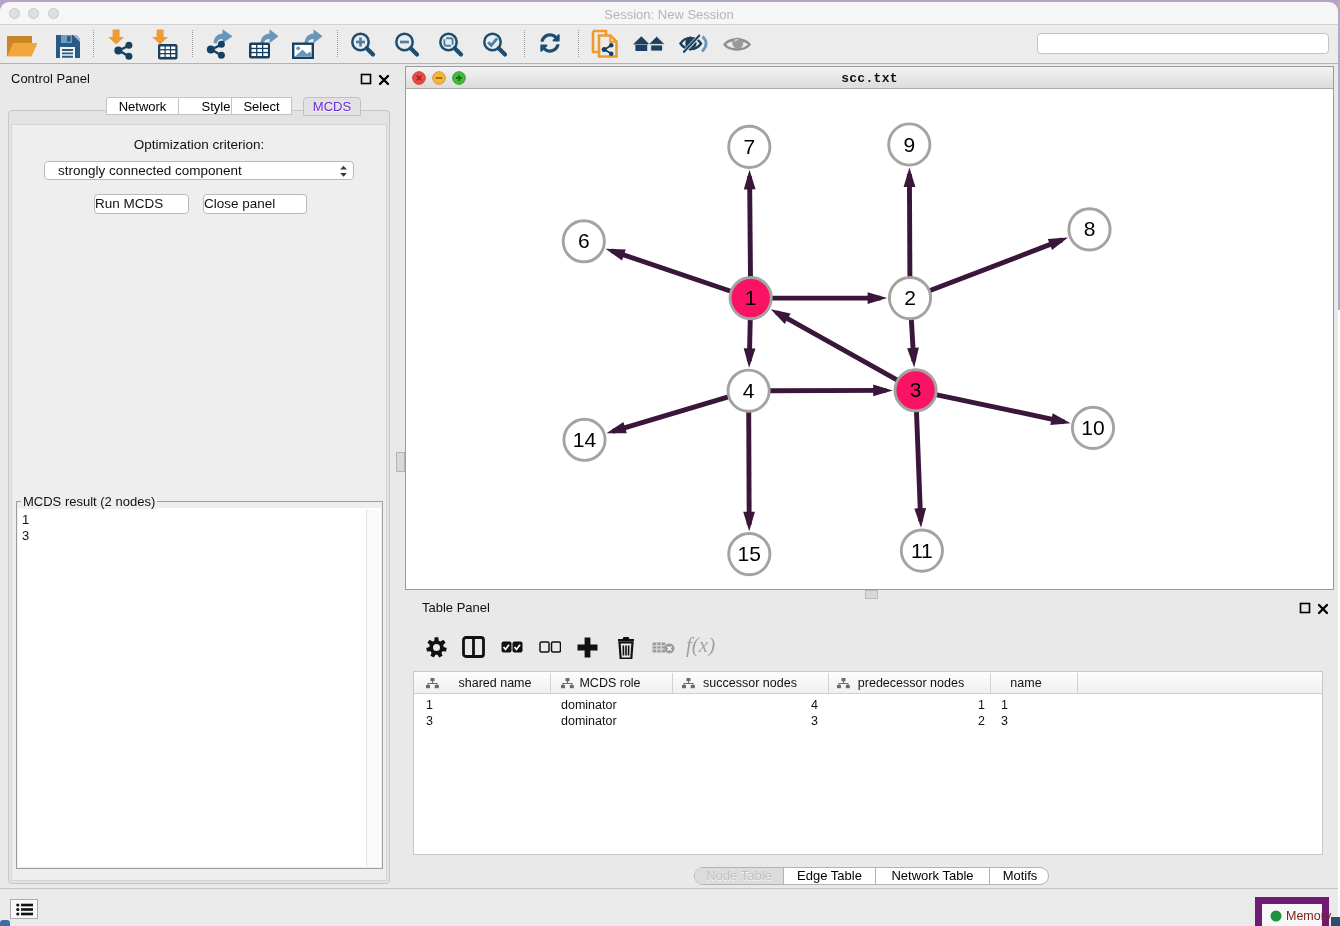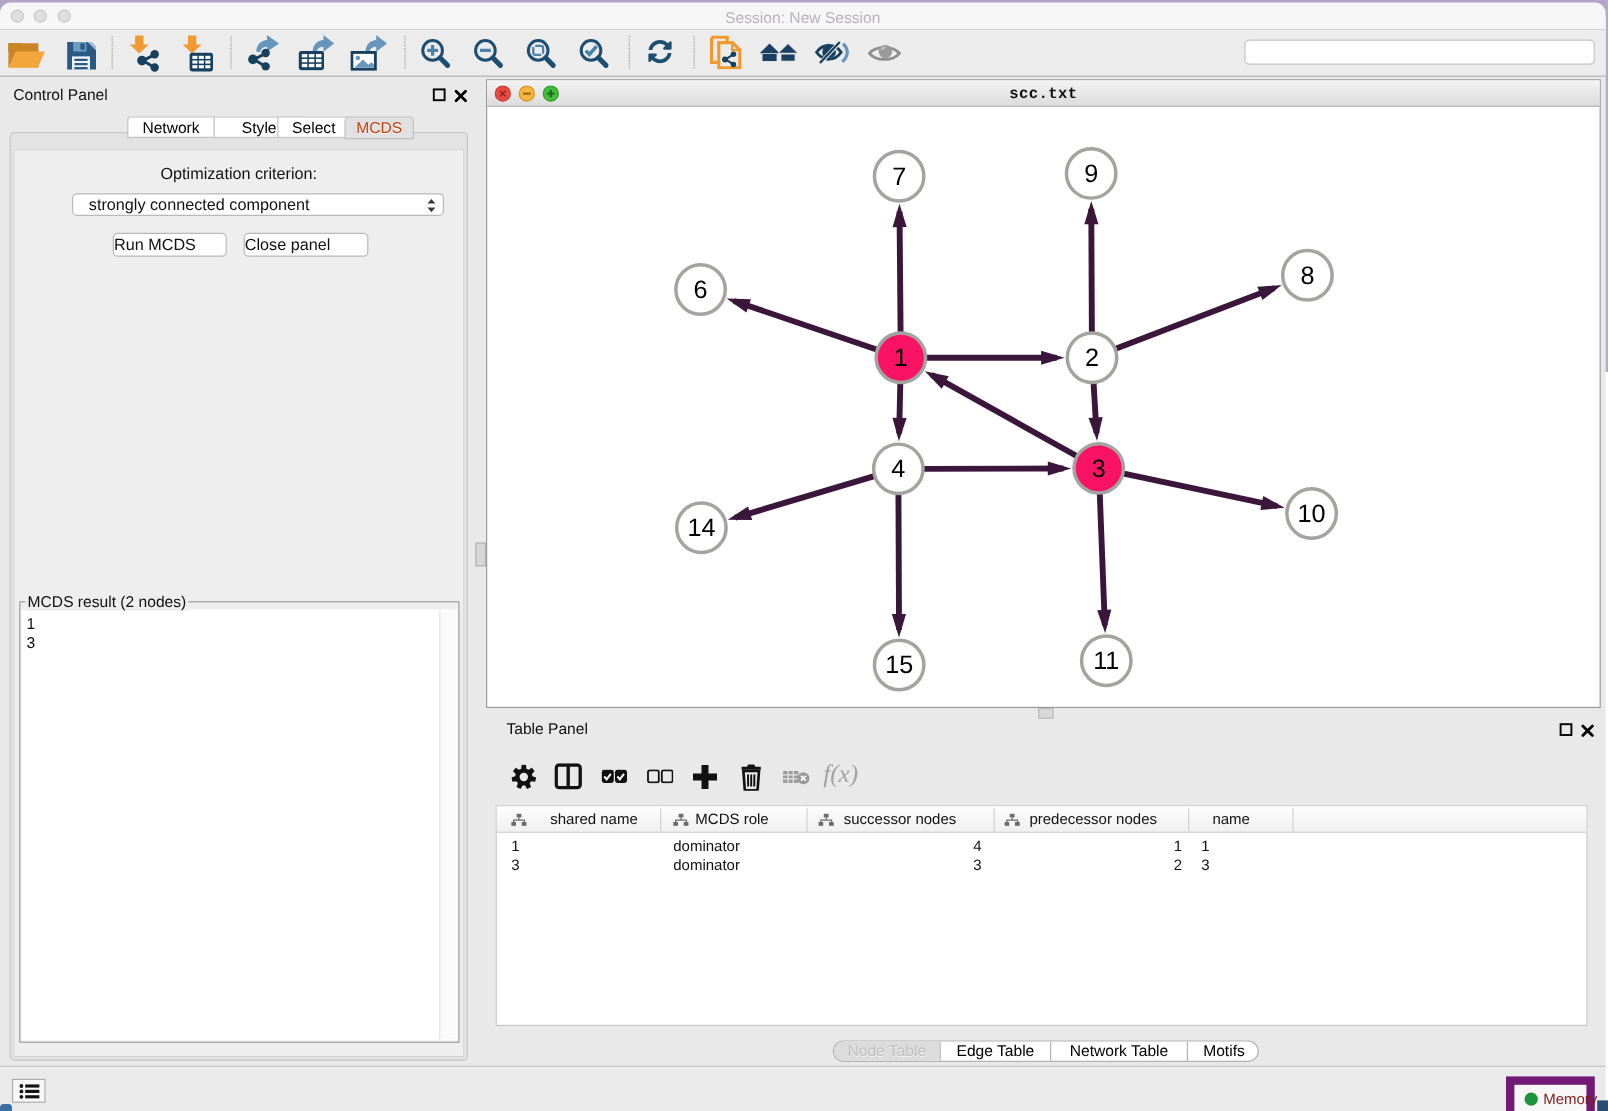--- a/index.html
+++ b/index.html
@@ -16,21 +16,21 @@
 .tsep{top:30px;width:0;height:27px;border-left:1px dotted #9a9a9a;}
 #searchbox{left:1037px;top:33px;width:290px;height:19px;background:#fff;border:1px solid #c3c3c3;border-radius:4px;}
 
 #mainbg{left:0;top:63px;width:1338px;height:825px;background:#e9e9e9;}
 
 #cp-title{left:11px;top:71px;font-size:13px;color:#111;}
 .cptab{top:97px;height:18px;background:#fff;border:1px solid #c3c3c3;box-sizing:border-box;font-size:13px;color:#000;text-align:center;line-height:18px;margin-left:27px;}
 #cp-outer{left:8px;top:110px;width:382px;height:774px;background:#e3e3e3;border:1px solid #c6c6c6;border-radius:4px;box-sizing:border-box;}
 #cp-inner{left:11px;top:124px;width:376px;height:757px;background:#eeeeee;border:1px solid #d4d4d4;box-sizing:border-box;}
 #optlabel{left:0;top:137px;width:398px;text-align:center;font-size:13.5px;color:#111;}
-#optselect{left:60px;top:161px;width:310px;height:19px;background:#fff;border:1px solid #b9b9b9;border-radius:4px;box-sizing:border-box;font-size:13.5px;color:#111;line-height:17px;padding-left:13px;}
+#optselect{left:44px;top:161px;width:310px;height:19px;background:#fff;border:1px solid #b9b9b9;border-radius:4px;box-sizing:border-box;font-size:13.5px;color:#111;line-height:17px;padding-left:13px;}
 .cpbtn{top:194px;height:20px;background:#fff;border:1px solid #b9b9b9;border-radius:4px;box-sizing:border-box;font-size:13.5px;color:#111;text-align:left;line-height:18px;}
 #fieldset{left:16px;top:501px;width:367px;height:368px;border:1px solid #9d9d9d;box-sizing:border-box;}
 #fs-legend{left:21px;top:494px;background:#eeeeee;padding:0 2px;font-size:13px;color:#111;}
 #fs-white{left:18px;top:508px;width:363px;height:359px;background:#fff;}
 #fs-scroll{left:366px;top:509px;width:13px;height:357px;background:#fafafa;border-left:1px solid #e3e3e3;}
 #fs-text{left:22px;top:512px;font-size:13px;color:#111;line-height:16px;}
 
 #netwin{left:405px;top:66px;width:929px;height:524px;background:#fff;border:1px solid #9b9b9b;box-sizing:border-box;}
 #net-titlebar{left:0;top:0;width:927px;height:22px;background:linear-gradient(#f3f3f3,#dcdcdc);border-bottom:1px solid #ababab;box-sizing:border-box;}
 #net-title{left:0;top:4px;width:927px;text-align:center;font-size:13px;color:#111;font-weight:bold;letter-spacing:0.3px;font-family:Liberation Mono, monospace;}
@@ -201,21 +201,21 @@
     <rect x="1.5" y="1.5" width="9" height="9" fill="none" stroke="#000" stroke-width="1.6"></rect>
   </svg>
 <svg class="abs" style="left:378px;top:74px;" width="12" height="12" viewBox="0 0 12 12">
     <path d="M2 2 L10 10 M10 2 L2 10" stroke="#000" stroke-width="2.3" stroke-linecap="round"></path>
   </svg>
 <div class="abs" id="cp-outer"></div>
 <div class="abs" id="cp-inner"></div>
 <div class="abs cptab" style="left:79px;width:73px;border-radius:3px 0 0 0;">Network</div>
 <div class="abs cptab" style="left:151px;width:76px;">Style</div>
 <div class="abs cptab" style="left:204px;width:61px;">Select</div>
-<div class="abs cptab" style="left:260px;width:58px;background:#e1e1e1;border-radius:4px 4px 0 0;border-color:#c0c0c0;color:#c2410c;text-shadow:0 1px 0 #fff;height:19px;">MCDS</div>
+<div class="abs cptab" style="left:276px;width:58px;background:#e1e1e1;border-radius:4px 4px 0 0;border-color:#c0c0c0;color:#6d28d9;text-shadow:0 1px 0 #fff;height:19px;">MCDS</div>
 <div class="abs" id="optlabel">Optimization criterion:</div>
 <div class="abs" id="optselect">strongly connected component<svg class="abs" style="right:5px;top:3px;" width="9" height="13" viewBox="0 0 9 13">
       <path d="M1.2 4.6 L4.5 0.8 L7.8 4.6 Z M1.2 8.0 L4.5 11.8 L7.8 8.0 Z" fill="#3a3a3a"></path>
     </svg></div>
 <div class="abs cpbtn" style="left:94px;width:95px;">Run MCDS</div>
 <div class="abs cpbtn" style="left:203px;width:104px;">Close panel</div>
 <div class="abs" id="fieldset"></div>
 <div class="abs" id="fs-white"></div>
 <div class="abs" id="fs-scroll"></div>
 <div class="abs" id="fs-legend">MCDS result (2 nodes)</div>

